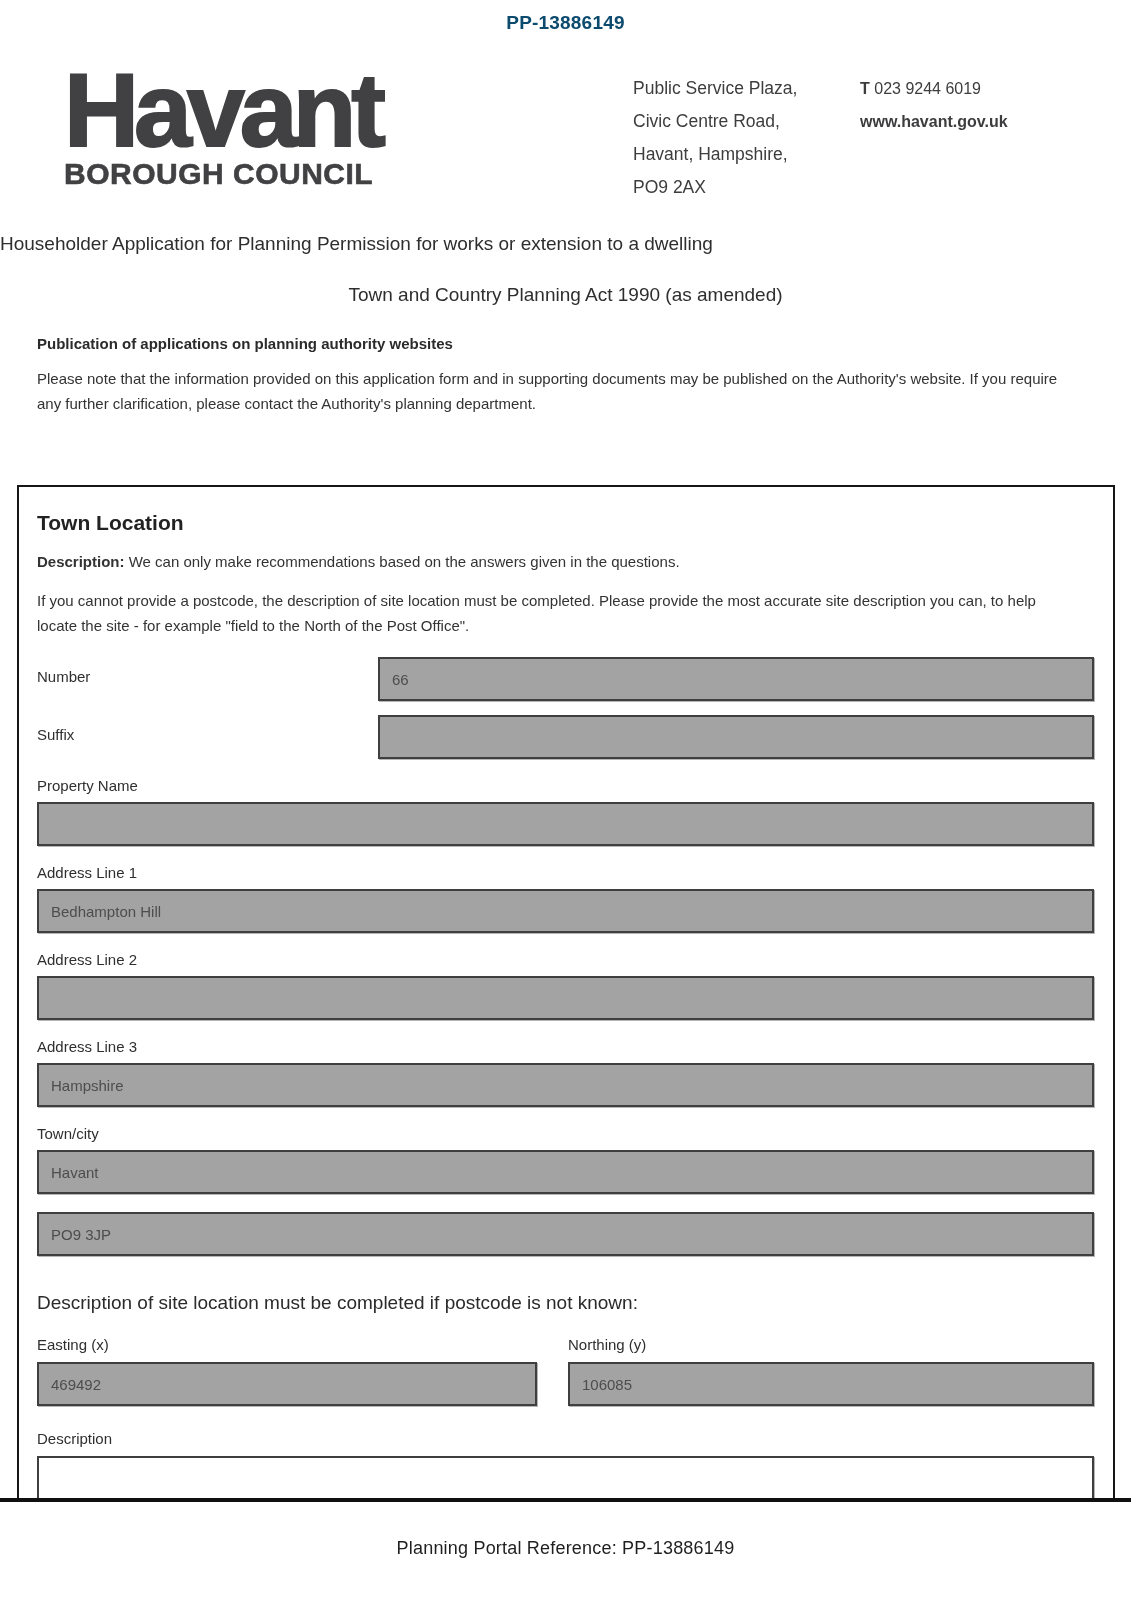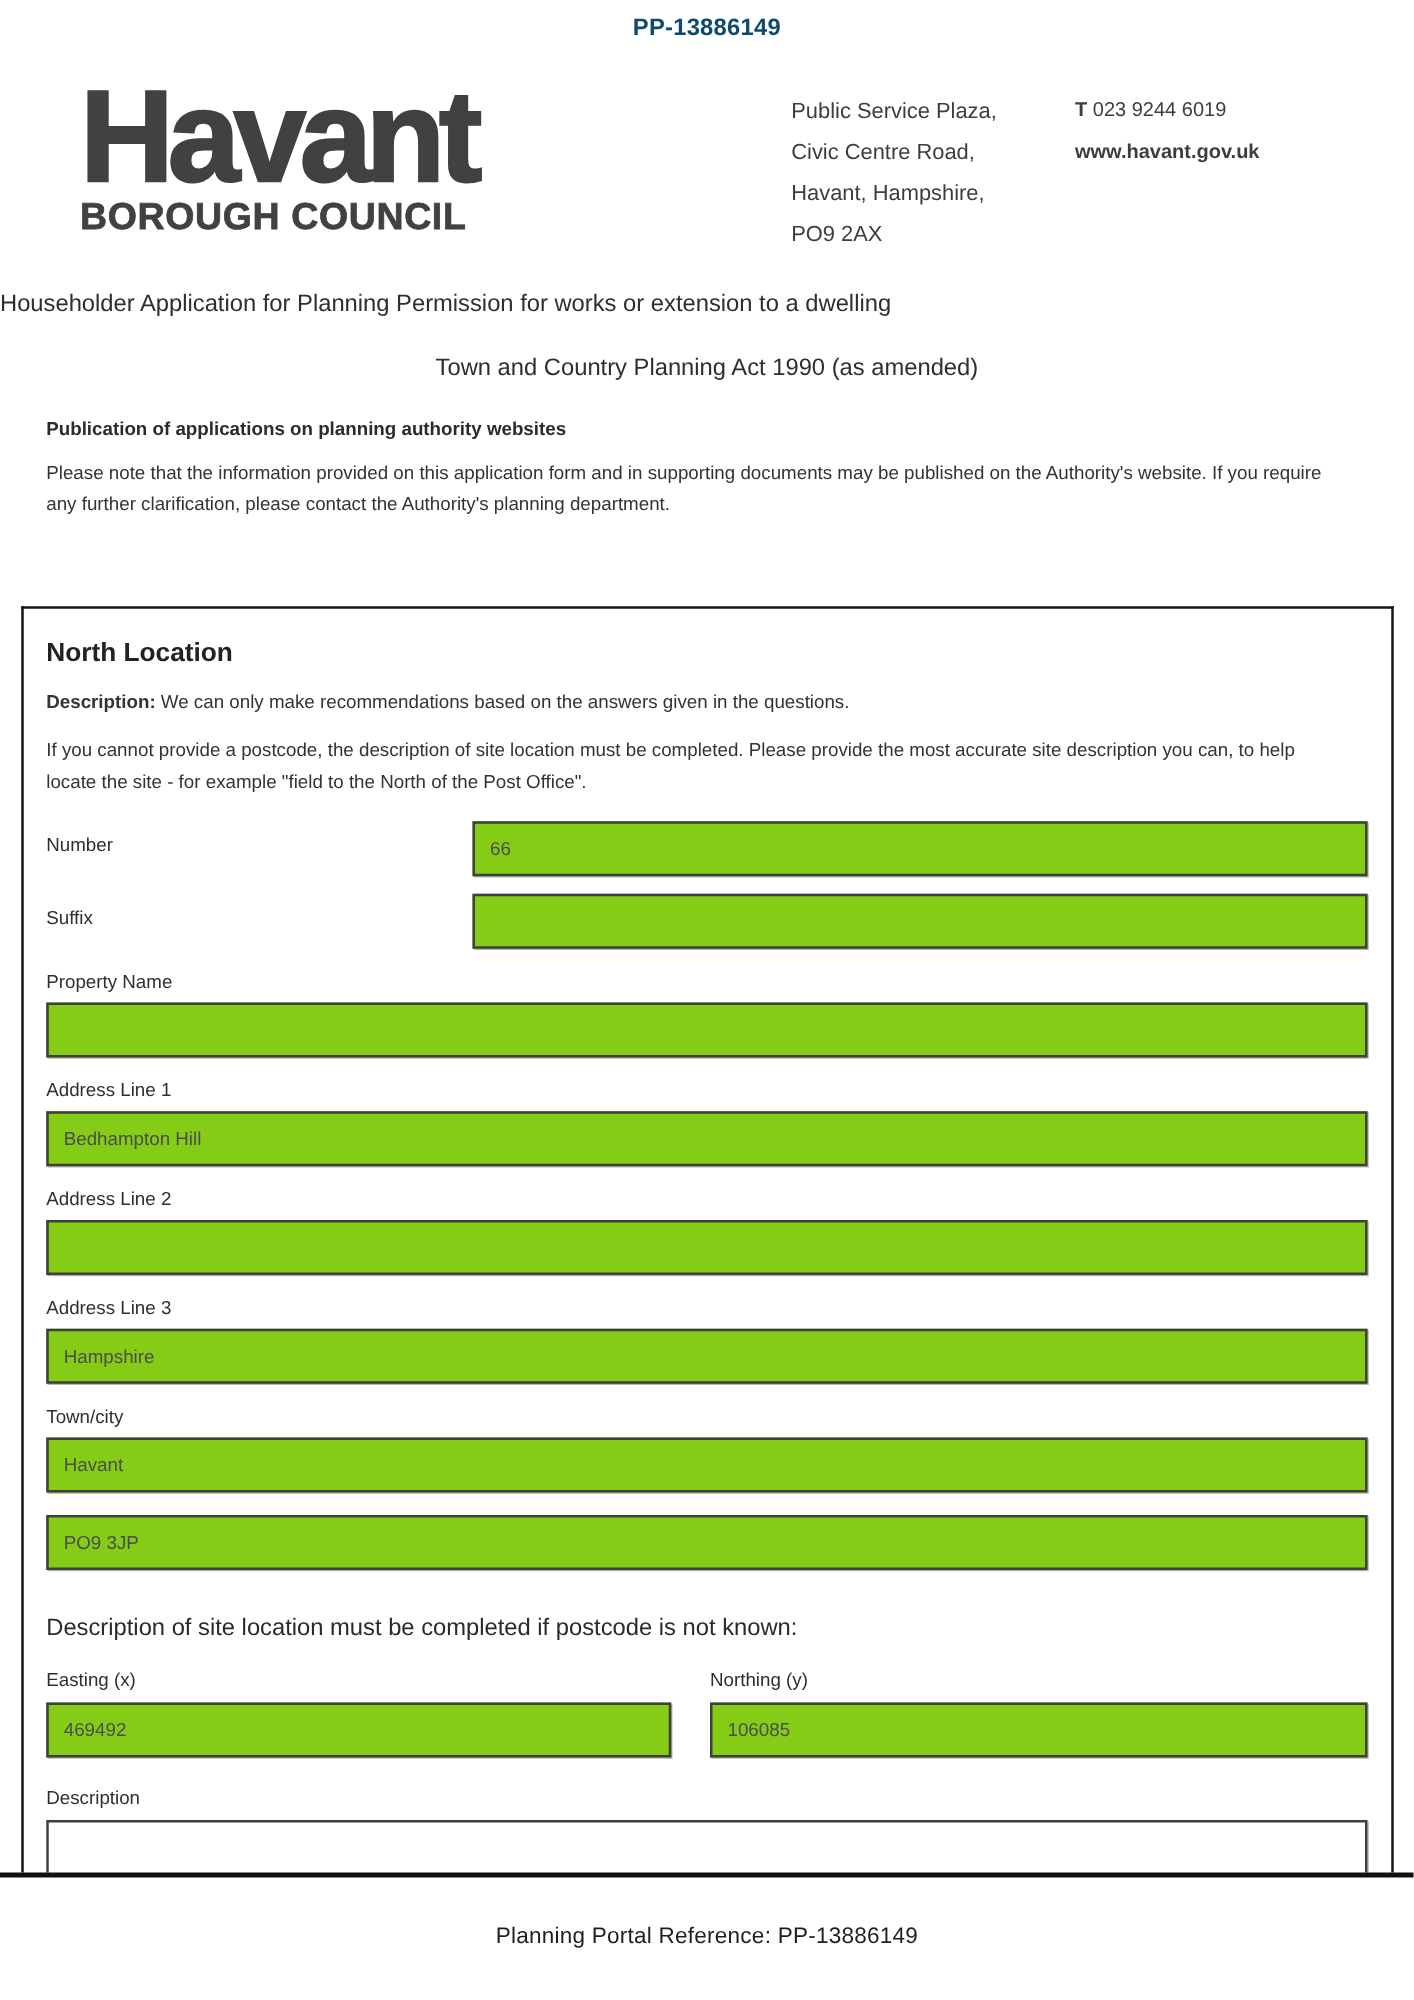--- a/index.html
+++ b/index.html
@@ -38,21 +38,21 @@
     border: 2px solid #161616; border-bottom: none;
     padding: 14px 19px 0 18px;
   }
   .sec-heading { font-size: 21px; font-weight: bold; color: #222; margin: 10px 0 0; }
   .disclaimer { margin-top: 15px; font-size: 15px; line-height: 24px; color: #333; }
   .disclaimer .bold { font-weight: bold; }
   .instructions { margin-top: 14px; font-size: 15px; line-height: 25px; color: #333; max-width: 1030px; }
   label { font-size: 15px; color: #2f2f2f; display: block; }
   .tb {
     display: block; width: 100%; height: 44px;
-    border: 2px solid #3f3f3f; background: #84cc16; box-shadow: 1px 1px 0 #b5b5b5;
+    border: 2px solid #3f3f3f; background: #a3a3a3; box-shadow: 1px 1px 0 #b5b5b5;
     font-family: "Liberation Sans", sans-serif; font-size: 15px; color: #4d4d4d;
     padding: 0 12px; outline: none;
   }
   .row-inline { display: flex; margin-top: 14px; }
   .row-inline:first-of-type { margin-top: 19px; }
   .row-inline label { width: 341px; flex: 0 0 341px; padding-top: 11px; }
   .row-inline .tb { flex: 1; }
   .row-stacked { margin-top: 18px; }
   .row-stacked label { margin-bottom: 8px; }
   .desc-heading { margin-top: 36px; font-size: 19px; font-weight: normal; color: #2a2a2a; }
@@ -94,21 +94,21 @@
   </div>
 </div>
 
 <h1 class="title">Householder Application for Planning Permission for works or extension to a dwelling</h1>
 <h2 class="subtitle">Town and Country Planning Act 1990 (as amended)</h2>
 
 <div class="pub-heading">Publication of applications on planning authority websites</div>
 <p class="pub-note">Please note that the information provided on this application form and in supporting documents may be published on the Authority's website. If you require any further clarification, please contact the Authority's planning department.</p>
 
 <div class="section-box">
-  <h3 class="sec-heading">North Location</h3>
+  <h3 class="sec-heading">Town Location</h3>
 
   <p class="disclaimer"><span class="bold">Description:</span> <span>We can only make recommendations based on the answers given in the questions.</span></p>
 
   <p class="instructions">If you cannot provide a postcode, the description of site location must be completed. Please provide the most accurate site description you can, to help locate the site - for example "field to the North of the Post Office".</p>
 
   <div class="row-inline">
     <label>Number</label>
     <input class="tb" type="text" value="66" style="">
   </div>
 

